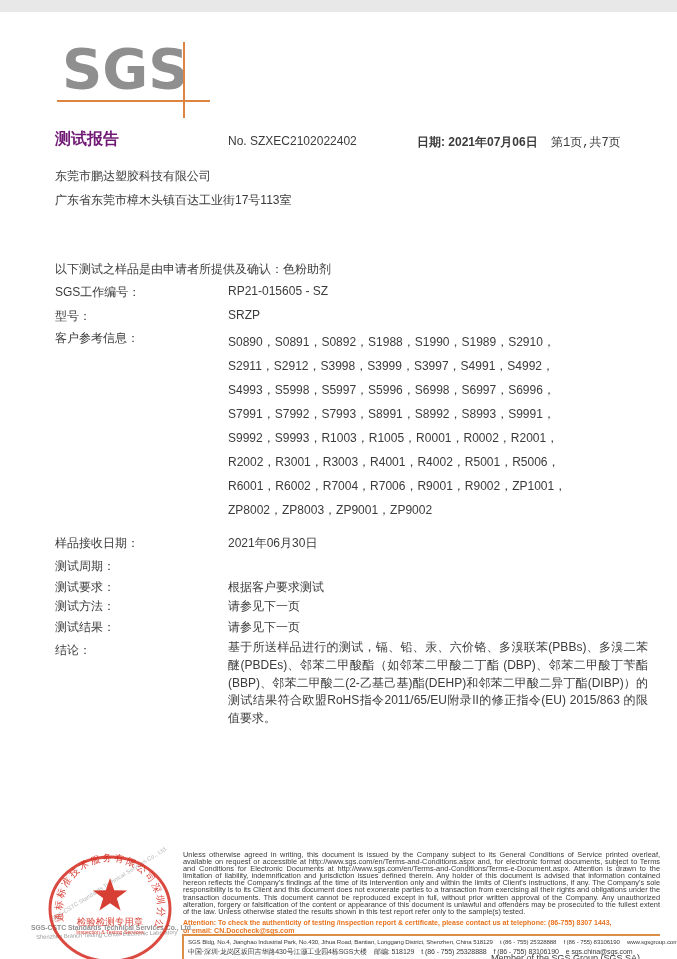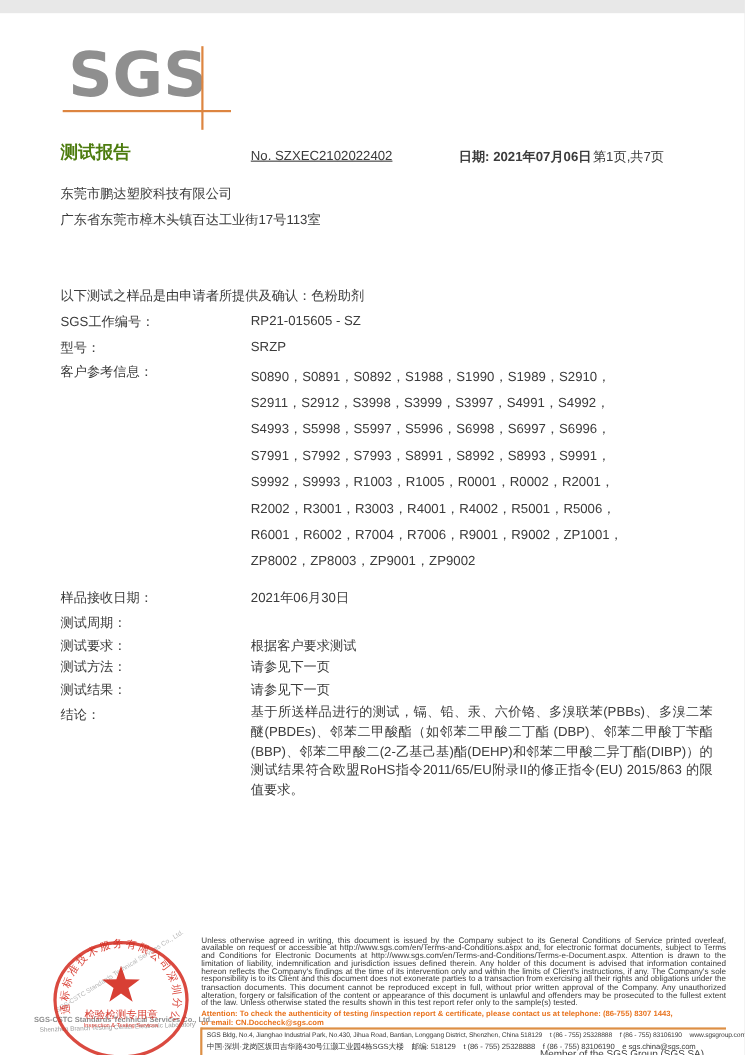--- a/index.html
+++ b/index.html
@@ -9,24 +9,24 @@
     font-family:"Liberation Sans","DejaVu Sans",sans-serif;
     color:#3b3b3b;
   }
   .abs{position:absolute;white-space:nowrap;}
   
   .logo{left:62px;top:24px;font-size:56px;font-weight:bold;color:#8f8f8f;
         letter-spacing:0px;font-family:"DejaVu Sans",sans-serif;}
   .logo-vline{left:183px;top:30px;width:2px;height:76px;background:#dd8540;}
   .logo-hline{left:57px;top:88px;width:153px;height:2px;background:#dd8540;}
   
-  .hdr-title{left:55px;top:117px;font-size:16px;font-weight:bold;color:#4d7c0f;}
-  .hdr-no{left:228px;top:122px;font-size:12px;text-decoration:underline;}
+  .hdr-title{left:55px;top:117px;font-size:16px;font-weight:bold;color:#701a75;}
+  .hdr-no{left:228px;top:122px;font-size:12px;}
   .hdr-date{left:417px;top:122px;font-size:12px;font-weight:bold;}
-  .hdr-page{left:539px;top:122px;font-size:12px;}
+  .hdr-page{left:551px;top:122px;font-size:12px;font-family:Liberation Mono, monospace;}
   .client-name{left:55px;top:156px;font-size:12px;}
   .client-address{left:55px;top:180px;font-size:12px;}
   .sample-statement{left:55px;top:249px;font-size:12px;}
   .lbl{left:55px;font-size:12px;}
   .val{left:228px;font-size:12px;}
   .refs{left:228px;top:318px;font-size:12px;line-height:24px;}
   .conclusion{left:228px;top:627px;width:420px;font-size:12px;line-height:17.8px;
               white-space:normal;text-align:justify;}
   
   .disclaimer{left:183px;top:839px;width:477px;font-size:7.4px;line-height:7.1px;

